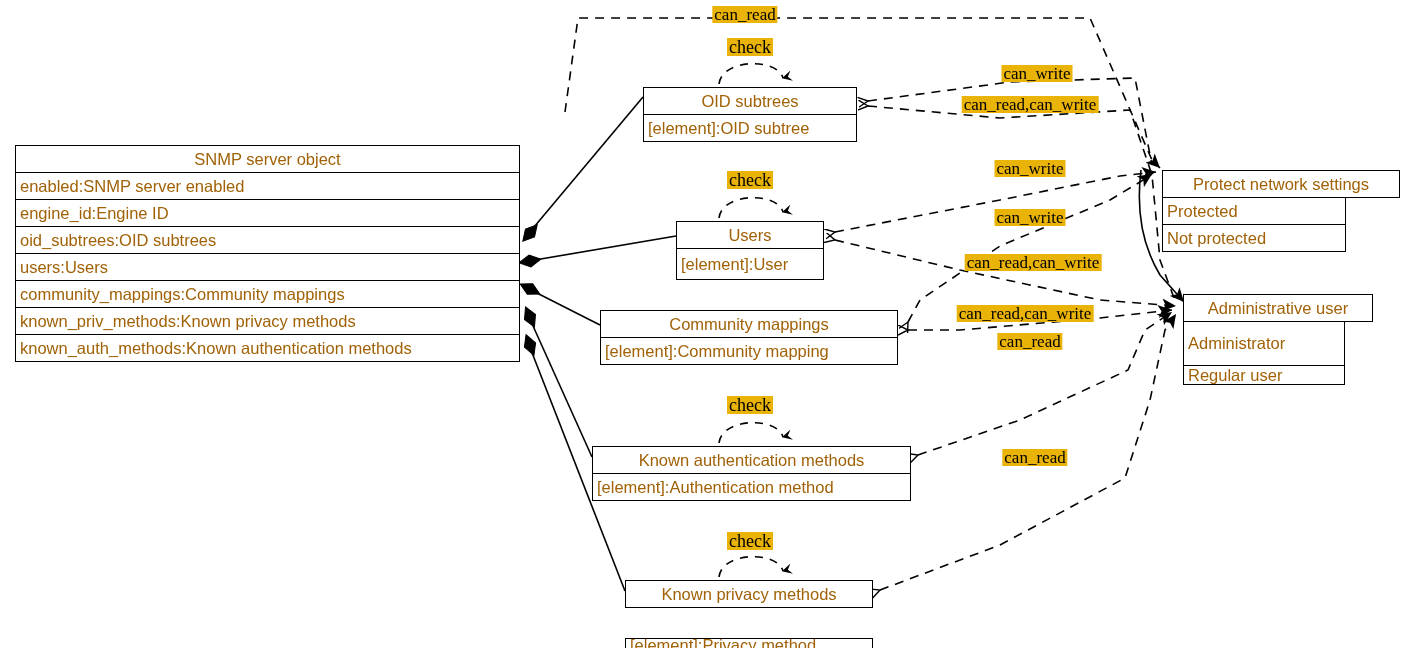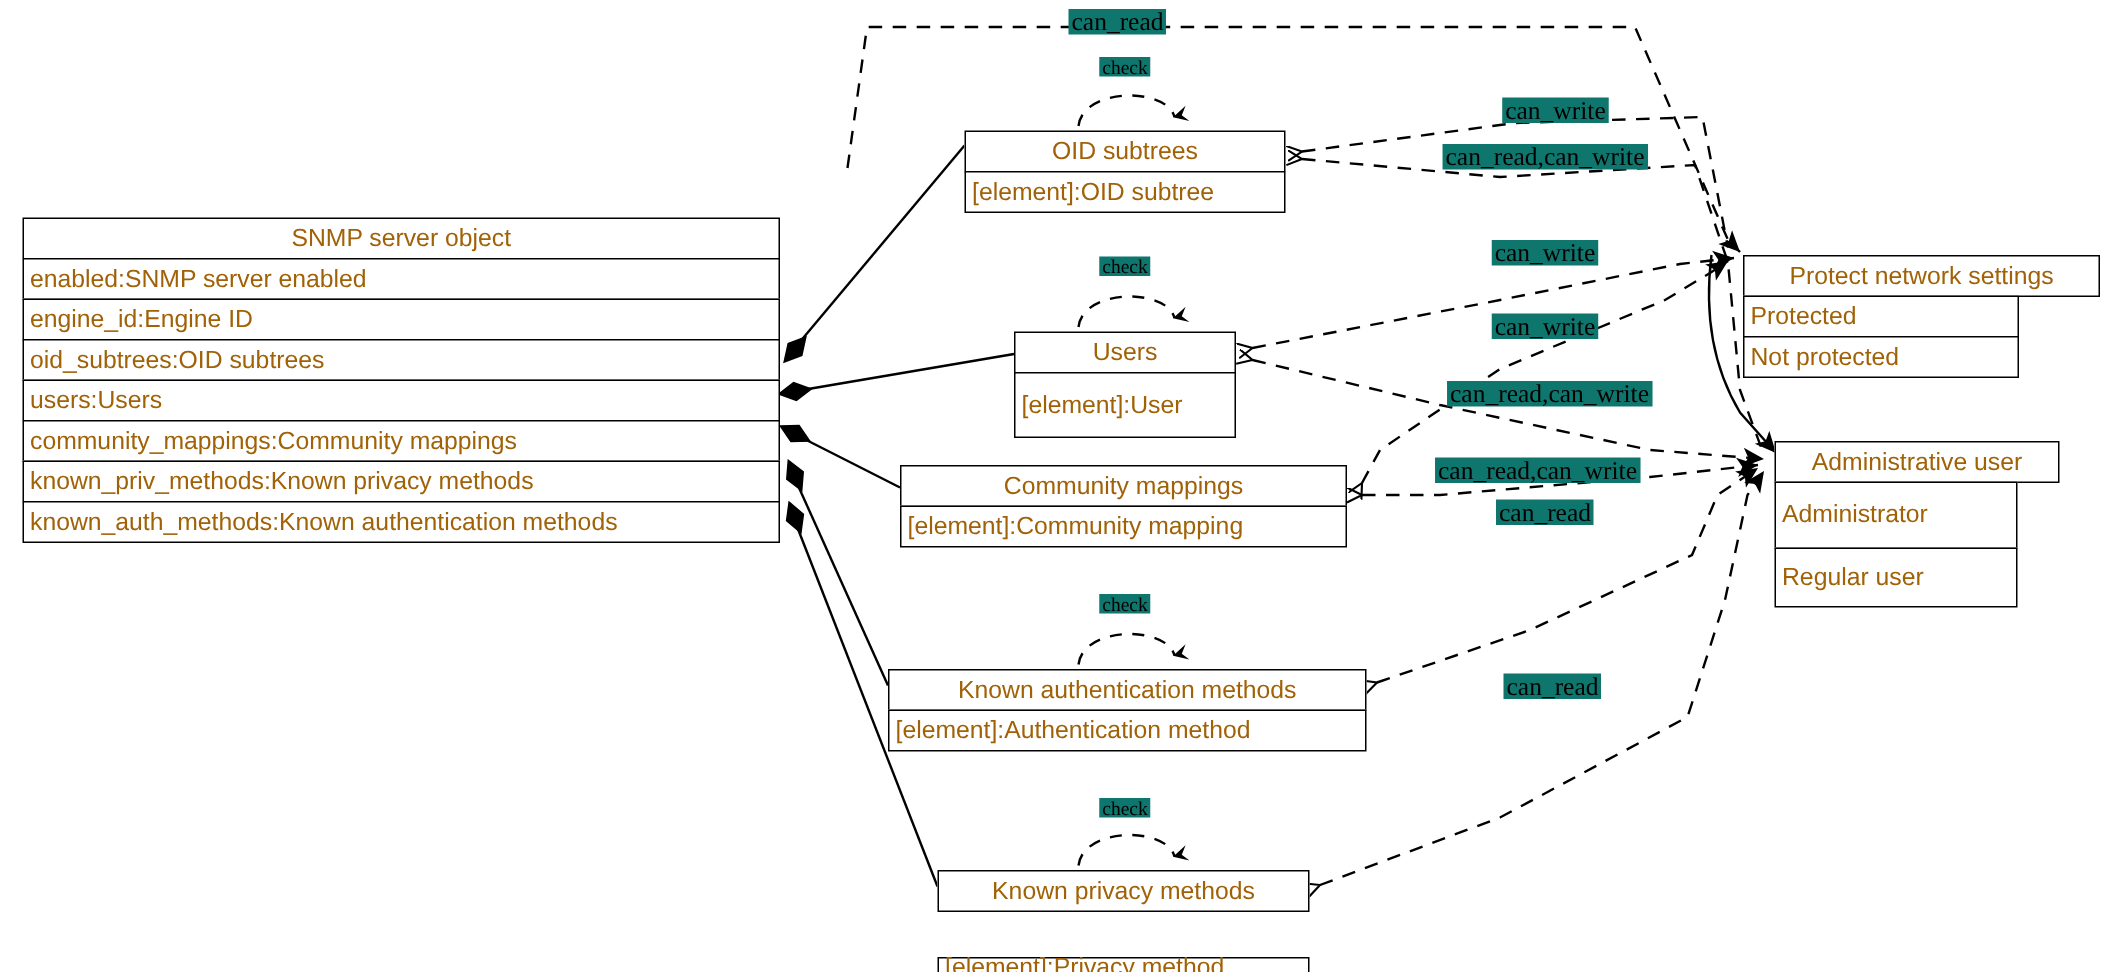--- a/index.html
+++ b/index.html
@@ -48,27 +48,27 @@
   }
   .uml-row + .uml-row {
     margin-top: -1px;
   }
   .edge-label {
     position: absolute;
     font-family: "Liberation Serif", serif;
     font-size: 17px;
     color: #000000;
     white-space: nowrap;
-    background: #0f766e;
+    background: #eab308;
     line-height: 1;
     padding: 0 2px;
     text-align: center;
   }
   .edge-label.check {
-    font-size: 13px;
+    font-size: 18px;
   }
 </style>
 </head>
 <body>
 
 <div id="canvas">
 
   <svg class="layer" viewBox="0 0 1411 648" xmlns="http://www.w3.org/2000/svg">
     <defs>
       <marker id="arrowOpen" markerWidth="12" markerHeight="12" refX="10" refY="5" orient="auto" markerUnits="userSpaceOnUse">
@@ -139,21 +139,21 @@
     <div class="uml-row attr" style="height:28px;">known_auth_methods:Known authentication methods</div>
   </div>
 
   <div class="uml-box" style="left:643px; top:87px; width:214px;">
     <div class="uml-row title" style="height:28px;">OID subtrees</div>
     <div class="uml-row attr" style="height:28px;">[element]:OID subtree</div>
   </div>
 
   <div class="uml-box" style="left:676px; top:221px; width:148px;">
     <div class="uml-row title" style="height:28px;">Users</div>
-    <div class="uml-row attr" style="height:44px;">[element]:User</div>
+    <div class="uml-row attr" style="height:32px;">[element]:User</div>
   </div>
 
   <div class="uml-box" style="left:600px; top:310px; width:298px;">
     <div class="uml-row title" style="height:28px;">Community mappings</div>
     <div class="uml-row attr" style="height:28px;">[element]:Community mapping</div>
   </div>
 
   <div class="uml-box" style="left:592px; top:446px; width:319px;">
     <div class="uml-row title" style="height:28px;">Known authentication methods</div>
     <div class="uml-row attr" style="height:28px;">[element]:Authentication method</div>
@@ -166,21 +166,21 @@
 
   <div class="uml-box" style="left:1162px; top:170px; width:238px;">
     <div class="uml-row title" style="height:28px; width:238px;">Protect network settings</div>
     <div class="uml-row attr" style="height:28px; width:184px;">Protected</div>
     <div class="uml-row attr" style="height:28px; width:184px;">Not protected</div>
   </div>
 
   <div class="uml-box" style="left:1183px; top:294px; width:190px;">
     <div class="uml-row title" style="height:28px; width:190px;">Administrative user</div>
     <div class="uml-row attr" style="height:45px; width:162px;">Administrator</div>
-    <div class="uml-row attr" style="height:40px; width:162px;">Regular user</div>
+    <div class="uml-row attr" style="height:20px; width:162px;">Regular user</div>
   </div>
 
   <div class="edge-label" style="left:745px; top:6px; transform:translateX(-50%);">can_read</div>
   <div class="edge-label check" style="left:750px; top:38px; transform:translateX(-50%);">check</div>
   <div class="edge-label" style="left:1037px; top:65px; transform:translateX(-50%);">can_write</div>
   <div class="edge-label" style="left:1030px; top:96px; transform:translateX(-50%);">can_read,can_write</div>
   <div class="edge-label check" style="left:750px; top:171px; transform:translateX(-50%);">check</div>
   <div class="edge-label" style="left:1030px; top:160px; transform:translateX(-50%);">can_write</div>
   <div class="edge-label" style="left:1030px; top:209px; transform:translateX(-50%);">can_write</div>
   <div class="edge-label" style="left:1033px; top:254px; transform:translateX(-50%);">can_read,can_write</div>

